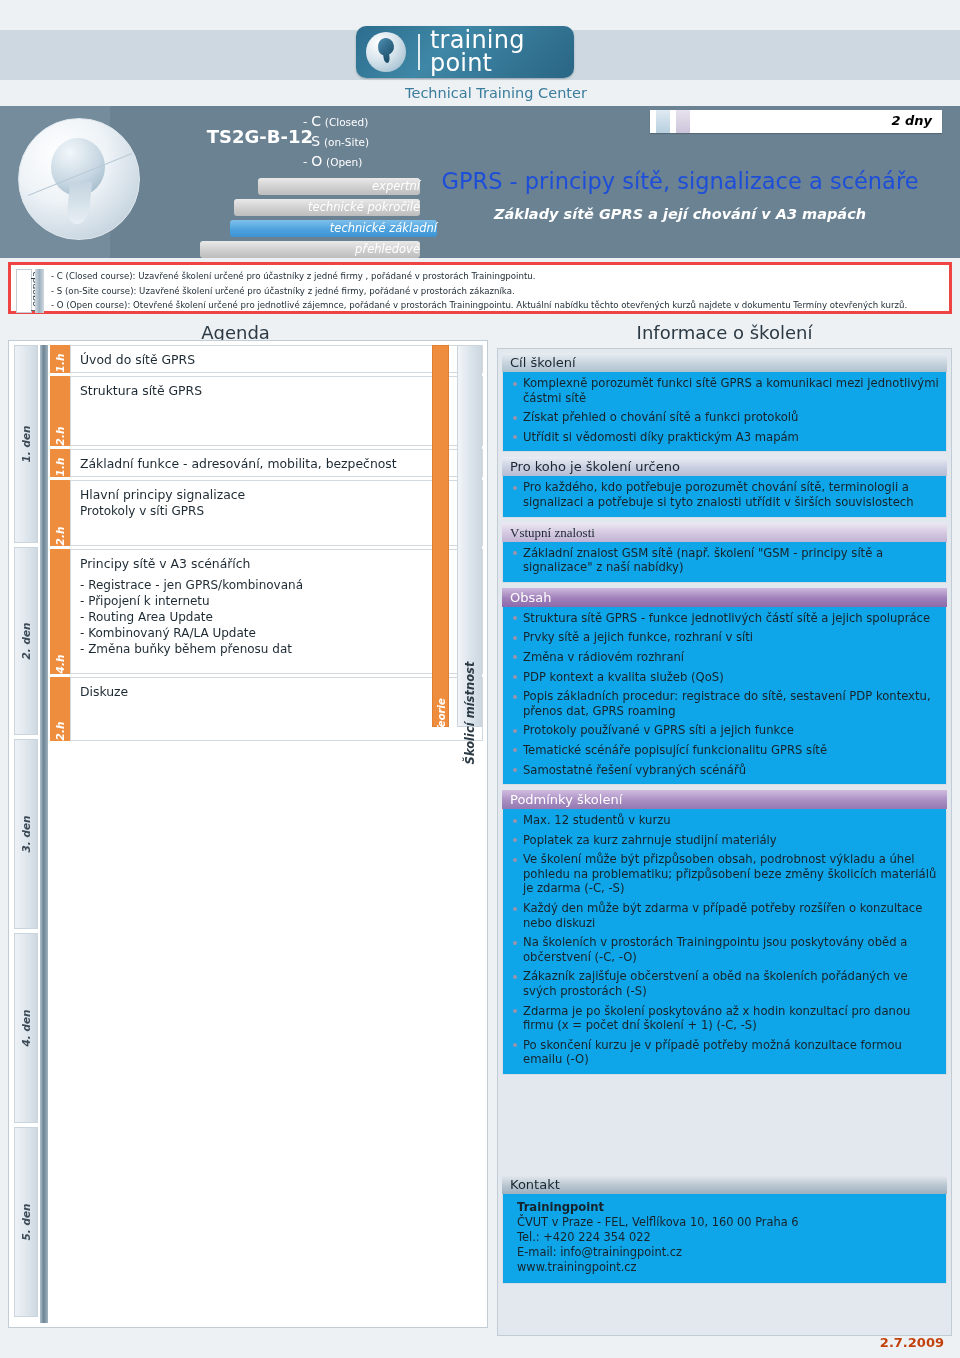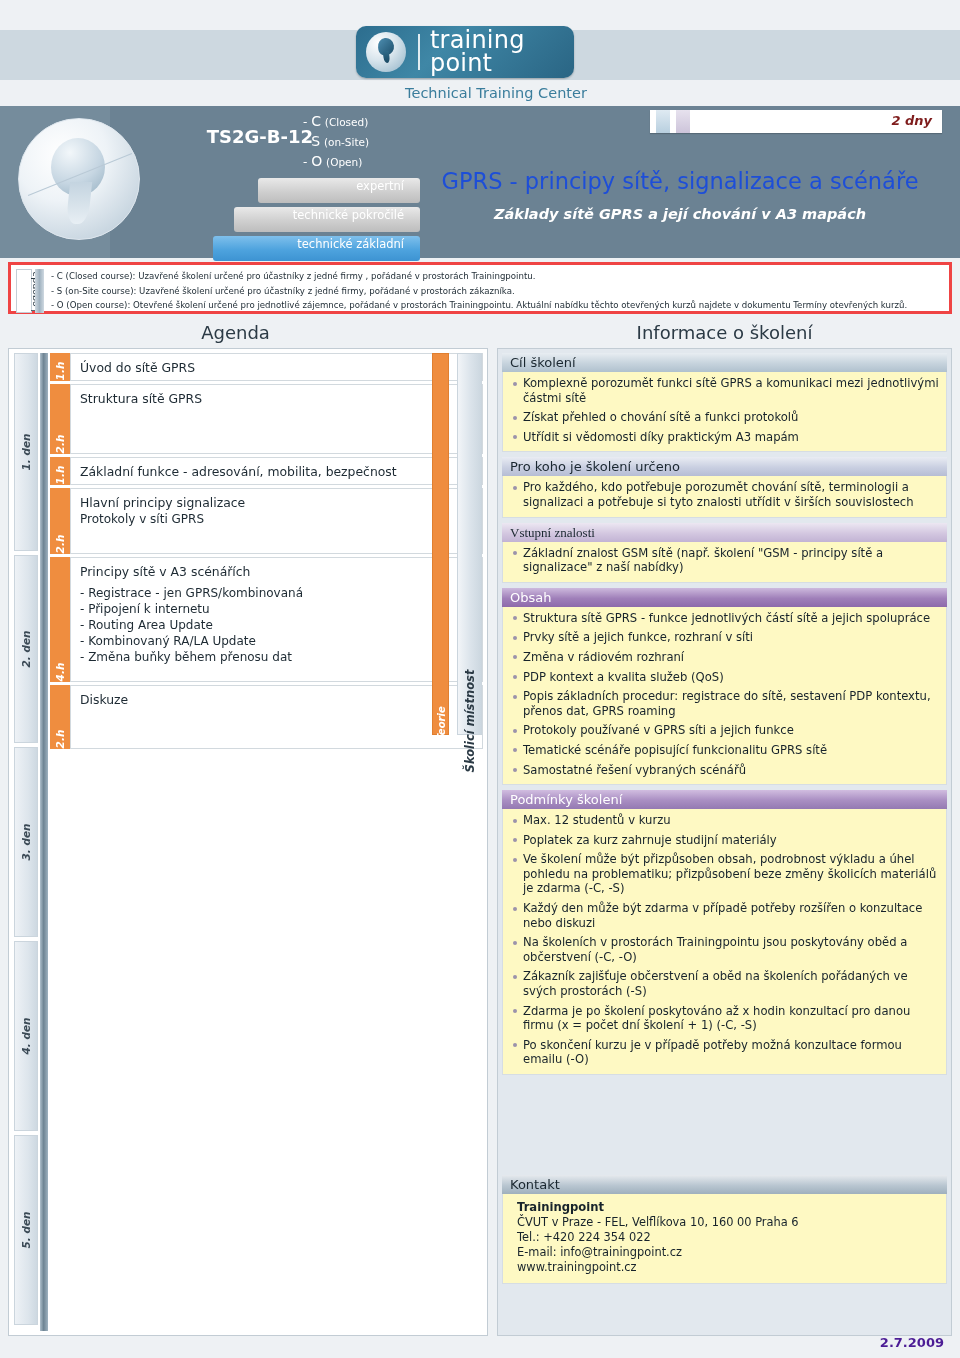--- a/index.html
+++ b/index.html
@@ -95,46 +95,46 @@
   }
   .code-list {
     position: absolute; left: 303px; top: 112px; width: 120px;
     color: #ffffff; font-size: 12px; line-height: 19px;
   }
   .code-list .letter { font-size: 14px; }
   .code-list .paren { font-size: 10.5px; }
 
   .levels { position: absolute; left: 200px; top: 178px; width: 220px; }
   .lvl {
-    position: relative; height: 25px; margin-bottom: 4px;
-    text-align: right; padding-right: 16px;
-    font-size: 11.5px; color: #ffffff;
+    position: relative; height: 17px; margin-bottom: 4px;
+    text-align: right; padding-right: 0;
+    font-size: 11.5px; font-style: italic; color: #ffffff;
     line-height: 17px;
     border-radius: 3px;
     background: linear-gradient(180deg,#e9e9e9 0%, #cfcfcf 55%, #bdbdbd 100%);
     color: #ffffff;
   }
   .lvl.l1 { width: 162px; margin-left: 58px; }
   .lvl.l2 { width: 186px; margin-left: 34px; }
-  .lvl.l3 { width: 207px; margin-left: 13px;
+  .lvl.l3 { width: 207px; margin-left: 30px;
     background: linear-gradient(180deg,#7fc0ec 0%, #4ea3de 55%, #3d93d2 100%); }
   .lvl.l4 { width: 220px; margin-left: 0px; }
 
   .days-badge {
     position: absolute; left: 650px; top: 110px; width: 292px; height: 23px;
     background: #ffffff;
     box-shadow: 0 1px 1px rgba(0,0,0,.18);
   }
   .days-badge .b1 { position:absolute; left:6px; top:0; width:14px; height:23px;
     background: linear-gradient(180deg,#dfeaf2,#b8cfdf); }
   .days-badge .b2 { position:absolute; left:26px; top:0; width:14px; height:23px;
     background: linear-gradient(180deg,#e7e2ee,#cdc4da); }
   .days-badge .lbl {
     position: absolute; right: 10px; top: 3px;
-    font-size: 13px; font-style: italic; color: #7f1d1d; font-weight: 600;
+    font-size: 13px; font-style: italic; color: #000000; font-weight: 600;
   }
 
   .title-main {
     position: absolute; left: 420px; top: 168px; width: 520px;
     text-align: center; color: #1d4ed8; font-size: 22.5px; white-space: nowrap;
   }
   .title-sub {
     position: absolute; left: 420px; top: 206px; width: 520px;
     text-align: center; color: #ffffff; font-size: 14.5px;
     font-style: italic; font-weight: 600;
@@ -169,21 +169,21 @@
     position: absolute; left: 8px; top: 322px; width: 455px;
     text-align: center; font-size: 18px; color: #2b3a45;
   }
   .info-title {
     position: absolute; left: 497px; top: 322px; width: 455px;
     text-align: center; font-size: 18px; color: #2b3a45;
   }
 
   
   .agenda-panel {
-    position: absolute; left: 8px; top: 348px; width: 480px; height: 988px;
+    position: absolute; left: 8px; top: 340px; width: 480px; height: 988px;
     background: #ffffff; border: 1px solid #c2ccd4;
   }
   .agenda-inner { position: absolute; left: 0; top: 0; right: 0; bottom: 0; }
 
   .day-col { position: absolute; left: 5px; top: 4px; width: 24px; }
   .day-cell {
     position: relative; width: 24px;
     background: linear-gradient(90deg,#eef2f6 0%, #dde5ec 60%, #cdd8e1 100%);
     border: 1px solid #cbd5dd; margin-bottom: 4px;
   }
@@ -250,39 +250,39 @@
     font-size: 13px; color: #1a2730;
   }
   .sh1 { background: linear-gradient(180deg,#e8edf2 0%,#c6d3dd 55%,#b0c1ce 100%); }
   .sh2 { background: linear-gradient(180deg,#e9ecf3 0%,#c9cfe1 55%,#b6bdd4 100%); }
   .sh3 { background: linear-gradient(180deg,#ece7f2 0%,#d3c7e0 55%,#c2b3d4 100%); font-family: Liberation Serif, serif; }
   .sh4 { background: linear-gradient(180deg,#cdb9dd 0%,#9f7fb9 55%,#8d6aab 100%); color:#ffffff; }
   .sh5 { background: linear-gradient(180deg,#d1bde0 0%,#a98ec2 55%,#9479b2 100%); color:#ffffff; }
   .sh6 { background: linear-gradient(180deg,#e6eaee 0%,#b9c6d1 55%,#9fb0bd 100%); }
 
   .sec-body {
-    background: #fef9c3; border: 1px solid #d6dde3; border-top: none;
+    background: #0ea5e9; border: 1px solid #d6dde3; border-top: none;
     padding: 4px 6px 5px 6px; margin-bottom: 5px;
   }
   .bul {
     position: relative; padding-left: 14px; font-size: 11.6px;
     line-height: 14.6px; color: #17232b; margin-bottom: 5px;
   }
   .bul:last-child { margin-bottom: 2px; }
   .bul:before {
     content: ""; position: absolute; left: 4px; top: 5.5px;
     width: 4px; height: 4px; border-radius: 50%; background: #9b93ab;
   }
   .kontakt-body { padding: 6px 6px 8px 14px; }
   .kontakt-body .b { font-size: 11.6px; font-weight: 700; color:#17232b; line-height: 15px; }
   .kontakt-body .l { font-size: 11.4px; color:#17232b; line-height: 15px; }
 
   .footer-date {
     position: absolute; right: 16px; bottom: 8px;
-    font-size: 13px; color: #4c1d95; font-weight: 600;
+    font-size: 13px; color: #c2410c; font-weight: 600;
   }
 </style>
 </head>
 <body>
 
 <div class="page">
 
   <div class="top-band"></div>
 
   <div class="logo-wrap">

